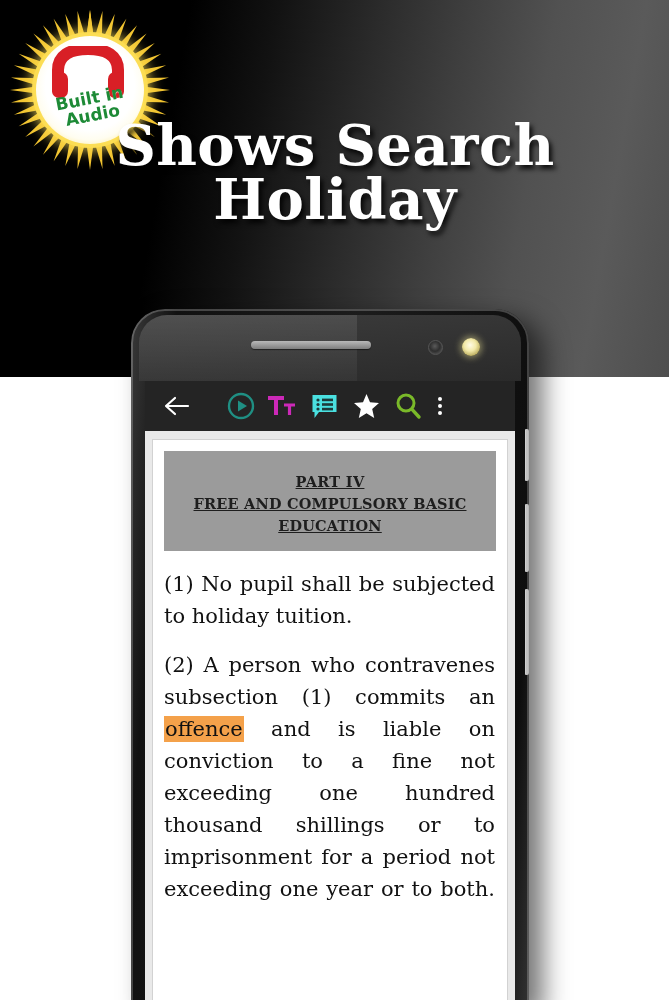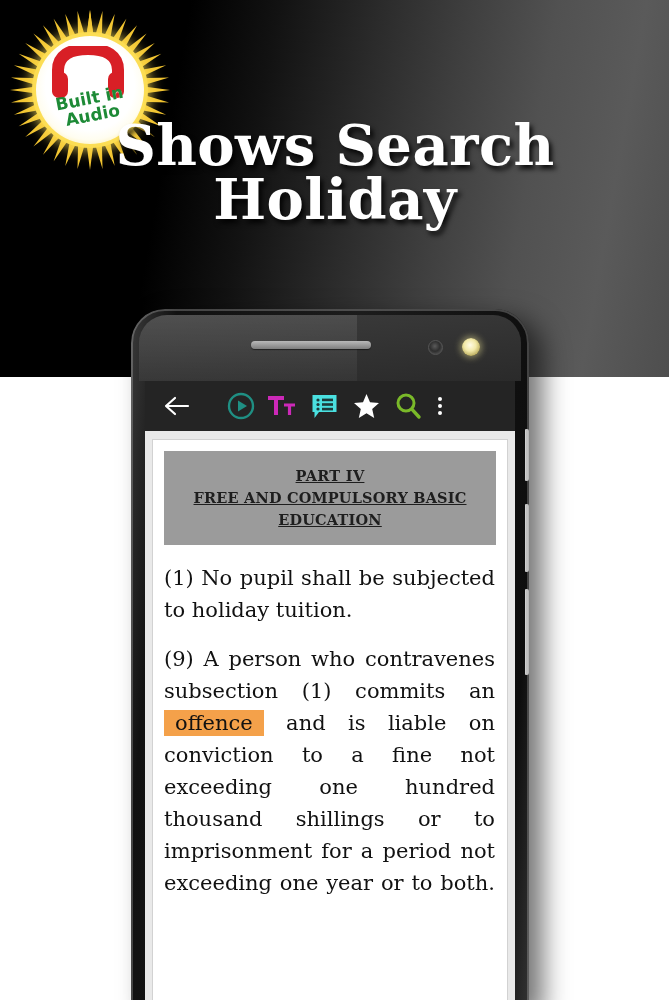--- a/index.html
+++ b/index.html
@@ -232,21 +232,21 @@
     height: 100%;
     box-sizing: border-box;
     padding: 11px 11px 0 11px;
     font-family: "DejaVu Serif", serif;
     overflow: hidden;
   }
   .part-block {
     background: #9b9b9b;
     color: #1e1e1e;
     text-align: center;
-    padding: 14px 10px 14px 10px;
+    padding: 20px 10px 14px 10px;
     font-weight: bold;
     font-size: 14.5px;
     line-height: 22px;
   }
   .part-block .part-label {
     display: inline-block;
     text-decoration: underline;
     letter-spacing: 0.3px;
   }
   .part-block .part-title {
@@ -273,21 +273,21 @@
     text-justify: inter-word;
   }
   .para.last { text-align: justify; }
   .para.last::after {
     content: "";
     display: inline-block;
     width: 100%;
   }
   .hl {
     background: #f4a14a;
-    padding: 1px 11px;
+    padding: 1px 1px;
   }
 </style>
 </head>
 <body>
 
 <div class="screen">
 
   <div class="promo-bg-dark"></div>
   <div class="promo-bg-light"></div>
 
@@ -434,21 +434,21 @@
         <div class="doc-page">
 
           <div class="part-block">
             <span class="part-label">PART IV</span>
             <span class="part-title"><span>FREE AND COMPULSORY BASIC EDUCATION</span></span>
           </div>
 
 
           <p class="para">(1) No pupil shall be subjected to holiday tuition.</p>
 
-          <p class="para last"><span>(9) A person who contravenes subsection (1) commits an </span><span class="hl">offence</span><span> and is liable on conviction to a fine not exceeding one hundred thousand shillings or to imprisonment for a period not exceeding one year or to both.</span></p>
+          <p class="para last"><span>(2) A person who contravenes subsection (1) commits an </span><span class="hl">offence</span><span> and is liable on conviction to a fine not exceeding one hundred thousand shillings or to imprisonment for a period not exceeding one year or to both.</span></p>
 
         </div>
       </div>
 
     </div>
   </div>
 
 </div>
 
 </body></html>

